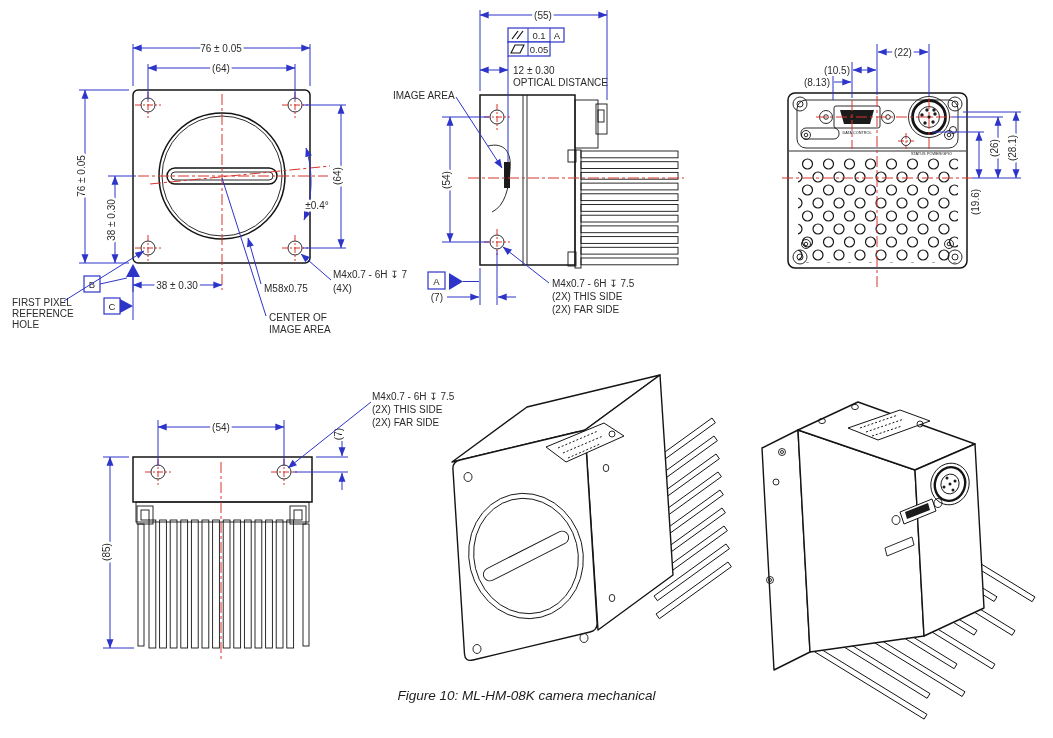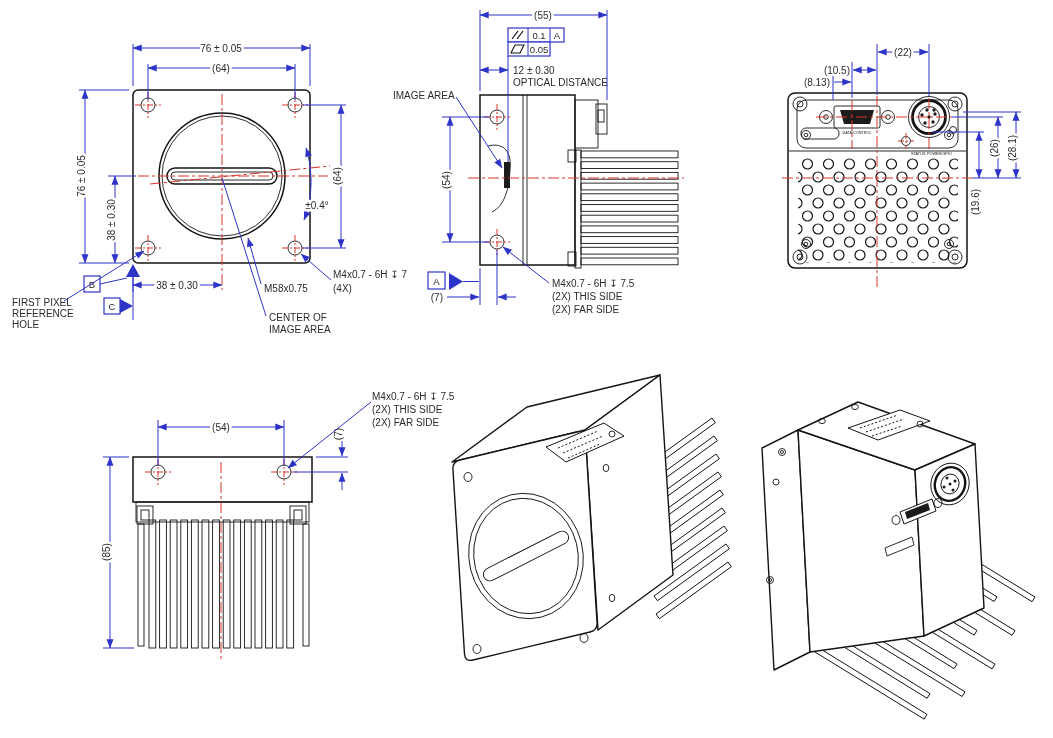--- a/index.html
+++ b/index.html
@@ -494,13 +494,16 @@
   <g>
     <polygon class="wt" points="848,428 900,410 930,421 878,440" stroke-width="1.6"></polygon>
     <line x1="860" y1="428" x2="898" y2="415" stroke="#141414" stroke-width="1" stroke-dasharray="2 2"></line>
     <line x1="866" y1="432" x2="904" y2="419" stroke="#141414" stroke-width="1" stroke-dasharray="2 2"></line>
     <line x1="872" y1="436" x2="902" y2="426" stroke="#141414" stroke-width="1" stroke-dasharray="2 2"></line>
     <circle class="thin" cx="920" cy="424" r="3"></circle>
   </g>
 </g>
 </svg>
 
+<div class="caption">
+  <span>Figure 10: ML-HM-08K camera mechanical</span>
 </div>
+</div>
 
 </body></html>

